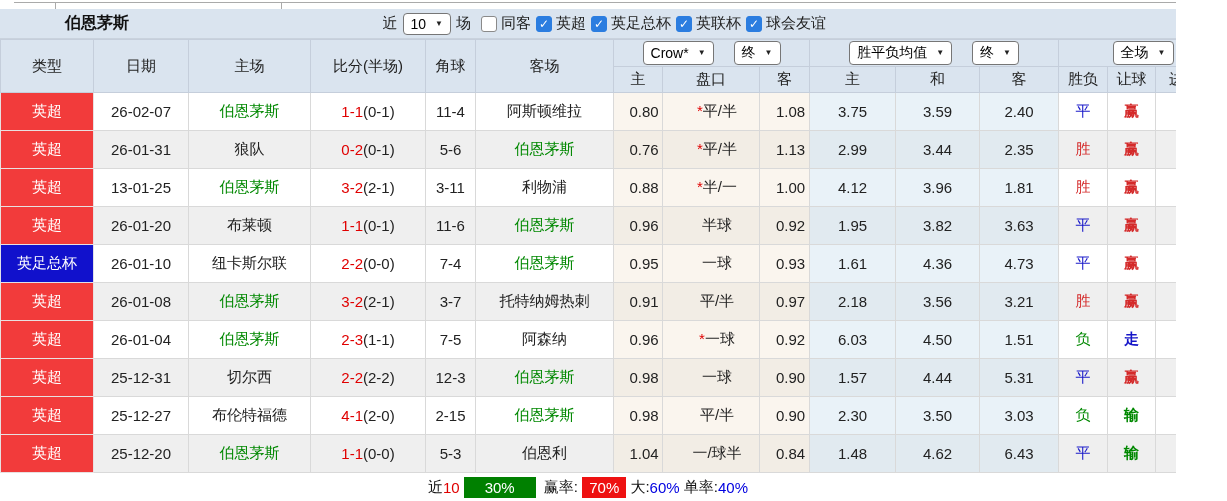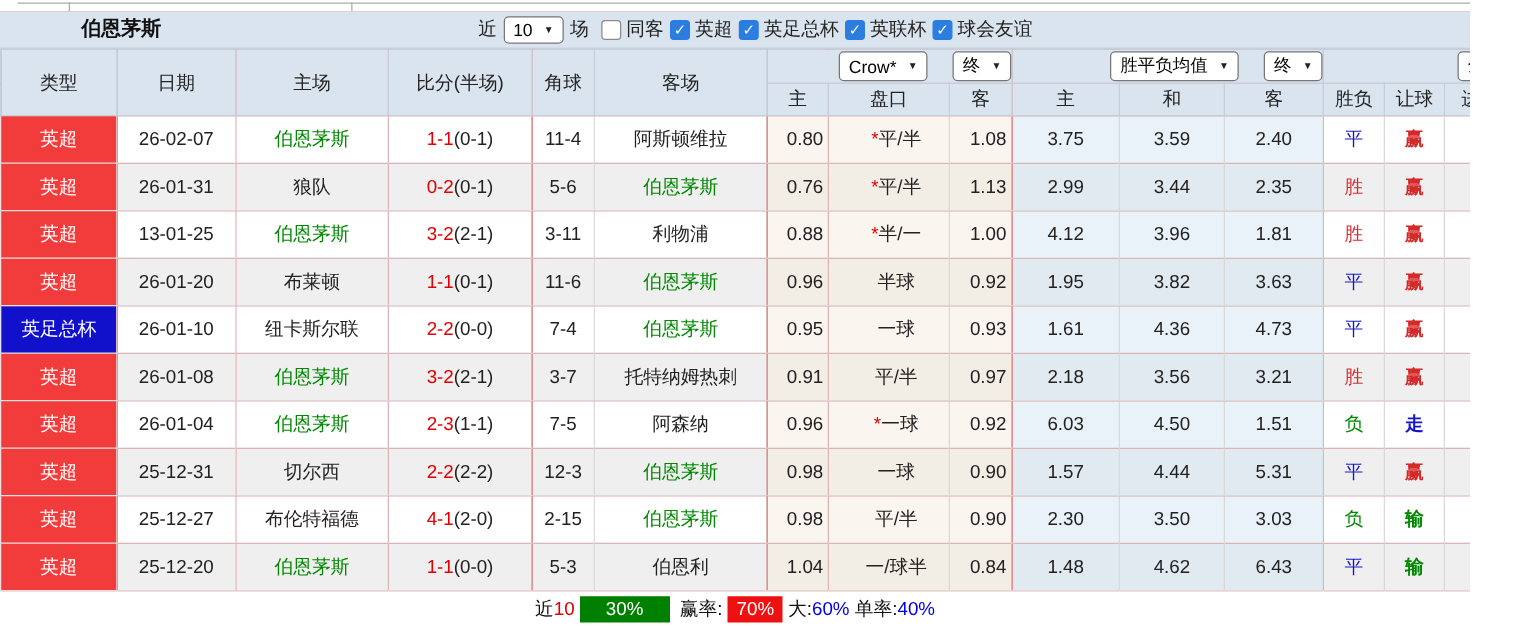--- a/index.html
+++ b/index.html
@@ -3,21 +3,21 @@
 <meta charset="utf-8">
 <style>
   * { box-sizing: border-box; margin: 0; padding: 0; }
   html,body { width: 1227px; }
   body {
     font-family: "Liberation Sans", "DejaVu Sans", sans-serif;
     font-size: 15px;
     color: #222;
     background: #fff;
   }
-  .page { width: 1176px; height: 501px; overflow: hidden; background: #ef4444; }
+  .page { width: 1176px; height: 501px; overflow: hidden; background: #be185d; }
 
   
   .top-strip { height: 9px; background: #fff; position: relative; }
   .top-strip .hline { position: absolute; left: 14px; right: 0; top: 2px; height: 1px; background: #aaa; }
   .top-strip .tick1 { position: absolute; left: 55px; top: 2px; width: 1px; height: 7px; background: #aaa; }
   .top-strip .tick2 { position: absolute; left: 281px; top: 2px; width: 1px; height: 7px; background: #aaa; }
 
   
   .title-bar {
     height: 30px; background: #dae4ef;
@@ -46,21 +46,21 @@
   .cb.checked { background: #2b7de0; border-color: #2b7de0; color: #fff; font-weight: bold; }
 
   
   table { border-collapse: collapse; table-layout: fixed; width: 1227px; }
   th {
     background: #dae4ef; font-weight: normal; color: #222;
     border: 1px solid #c5cedb; text-align: center;
   }
   thead tr.selects-row th { height: 27px; }
   thead tr.sub-row th { height: 26px; }
-  .sel-wrap { display: flex; justify-content: flex-end; align-items: center; gap: 20px; }
+  .sel-wrap { display: flex; justify-content: center; align-items: center; gap: 20px; }
 
   td {
     border: 1px solid #d9d9d9; text-align: center;
     height: 38px; background: #fff; overflow: hidden; white-space: nowrap;
   }
   tbody tr:nth-child(even) td.plain { background: #efefef; }
   td.warm { background: #faf5ee; padding-left: 12px; }
   td.cool { background: #e9f2f8; }
   tbody tr:nth-child(even) td.warm { background: #f2ede5; }
   tbody tr:nth-child(even) td.cool { background: #e1eaf0; }

